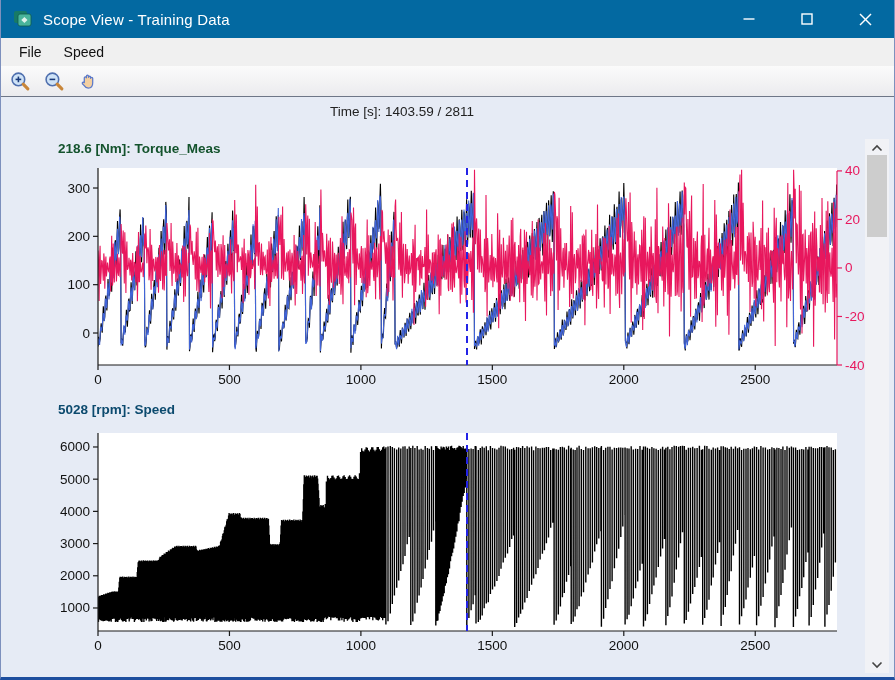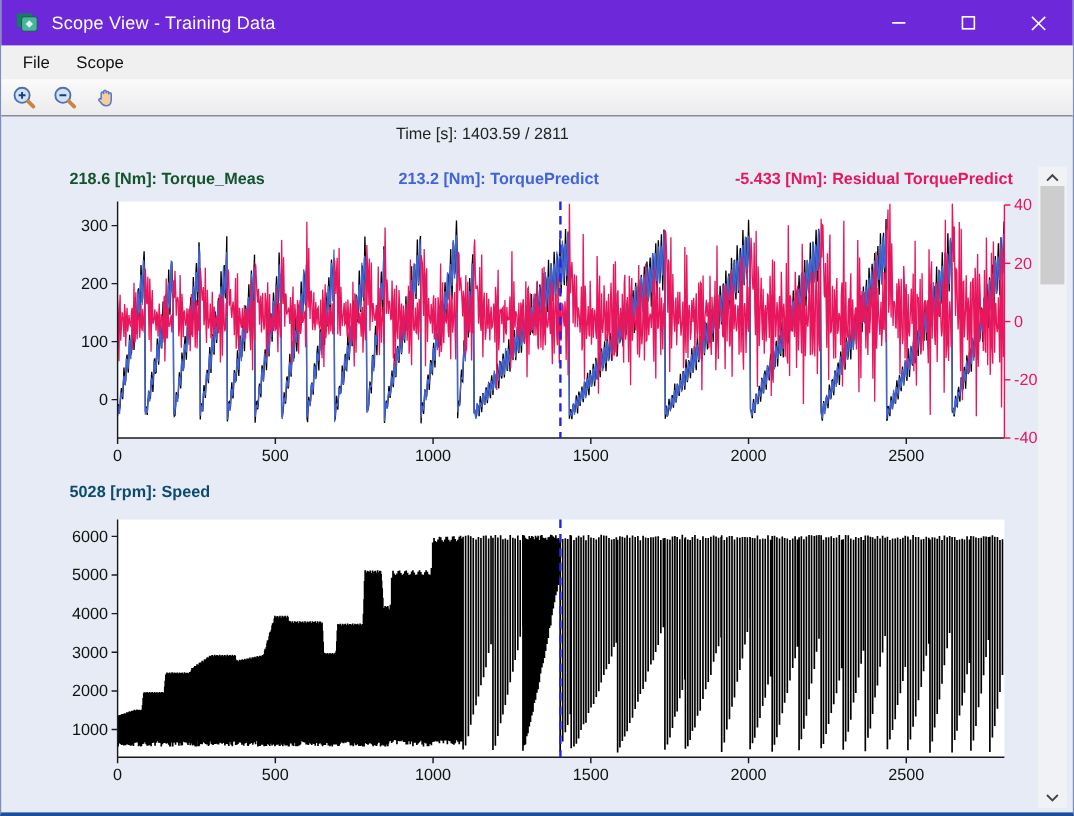--- a/index.html
+++ b/index.html
@@ -1,19 +1,19 @@
 <!DOCTYPE html>
 <html><head>
 <meta charset="utf-8">
 <style>
   html,body{margin:0;padding:0;background:#ffffff;}
   .window{position:relative;width:895px;height:680px;overflow:hidden;
     font-family:"Liberation Sans",sans-serif;background:#e6ebf5;box-sizing:border-box;
     border-left:1px solid #7d90bd;border-right:1px solid #7d90bd;border-bottom:3px solid #1d4e9e;}
-  .titlebar{position:absolute;left:0;top:0;right:0;height:38px;background:#6d28d9;
+  .titlebar{position:absolute;left:0;top:0;right:0;height:38px;background:#0369a1;
     display:flex;align-items:center;color:#fff;}
   .app-icon{margin-left:12px;width:20px;height:18px;display:inline-block;}
   .title-text{margin-left:10px;font-size:15px;letter-spacing:0.2px;}
   .win-btns{position:absolute;right:0;top:0;height:38px;display:flex;}
   .win-btn{width:58px;height:38px;border:none;background:transparent;display:flex;
     align-items:center;justify-content:center;padding:0;}
   .menubar{position:absolute;left:0;top:38px;right:0;height:28px;background:#f0f0f0;
     display:flex;align-items:center;font-size:14px;color:#111;}
   .menu-item{padding:3px 10px;margin-left:2px;}
   .menu-item:first-child{margin-left:8px;}
@@ -67,21 +67,21 @@
         <svg width="13" height="13" viewBox="0 0 13 13">
             <line x1="1" y1="1" x2="12" y2="12" stroke="#fff" stroke-width="1.4"></line>
             <line x1="12" y1="1" x2="1" y2="12" stroke="#fff" stroke-width="1.4"></line>
           </svg>
       </button>
     </div>
   </div>
 
   <div class="menubar">
     <span class="menu-item">File</span>
-    <span class="menu-item">Scope</span>
+    <span class="menu-item">Speed</span>
   </div>
 
   <div class="toolbar">
     <button class="tool-btn">
       <svg width="21" height="21" viewBox="0 0 20 20">
         <circle cx="8" cy="8" r="6" fill="#cfe3f7" stroke="#4f6fae" stroke-width="1.5"></circle>
         <line x1="5.3" y1="8" x2="10.7" y2="8" stroke="#1a3a7a" stroke-width="1.5"></line>
         <line x1="8" y1="5.3" x2="8" y2="10.7" stroke="#1a3a7a" stroke-width="1.5"></line>
         <line x1="12.6" y1="12.6" x2="17" y2="17" stroke="#c8863a" stroke-width="3" stroke-linecap="round"></line>
       </svg>
@@ -96,22 +96,20 @@
     <button class="tool-btn">
       <svg width="21" height="21" viewBox="0 0 20 20">
         <path d="M6 11 V6.5 a1 1 0 0 1 2 0 V5 a1 1 0 0 1 2 0 v1 a1 1 0 0 1 2 0 v1 a1 1 0 0 1 2 0 v4.5 c0 3-1.5 4.8-4.2 4.8 c-2 0-3.1-.9-4.3-2.8 L4.2 12.1 c-.6-1 .9-2 1.6-1.1 Z" fill="#f3cfa0" stroke="#5b79c9" stroke-width="1.2" stroke-linejoin="round"></path>
       </svg>
     </button>
   </div>
 
   <div class="time-readout">Time [s]: 1403.59 / 2811</div>
 
   <div class="readout ro-black">218.6 [Nm]: Torque_Meas</div>
-  <div class="readout ro-blue">213.2 [Nm]: TorquePredict</div>
-  <div class="readout ro-red">-5.433 [Nm]: Residual TorquePredict</div>
   <div class="ro-speed">5028 [rpm]: Speed</div>
 
   <svg id="chart-svg" viewBox="0 97 893 580">
       <rect x="97" y="168" width="739" height="197" fill="#ffffff"></rect>
       <rect x="97" y="433" width="739" height="198" fill="#ffffff"></rect>
       <defs>
         <clipPath id="clip1">
           <rect x="97" y="168" width="739" height="197"></rect>
         </clipPath>
         <clipPath id="clip2">

